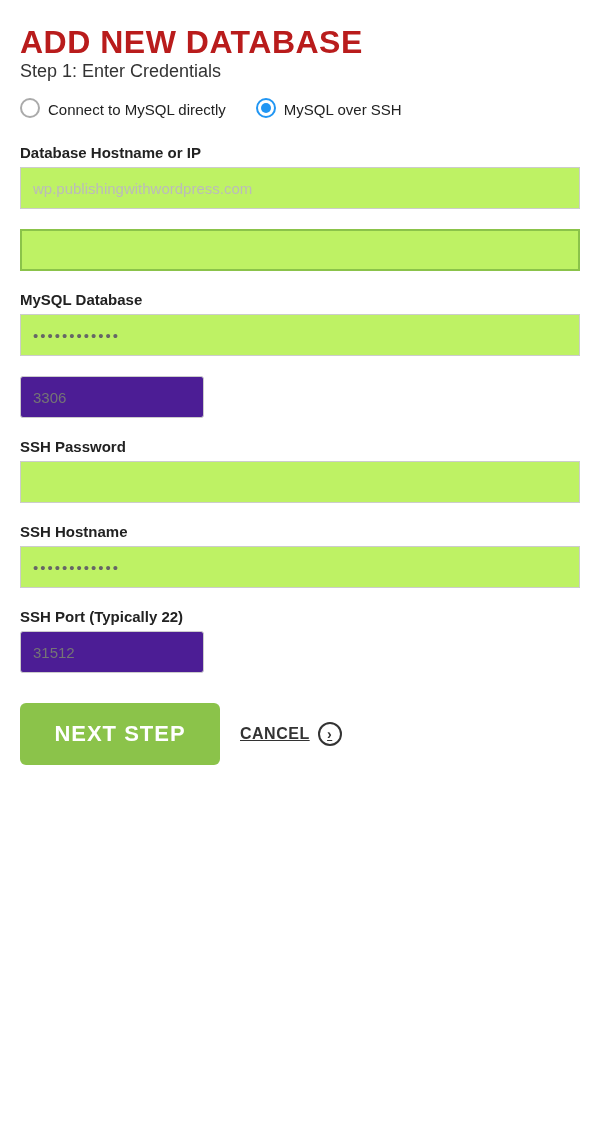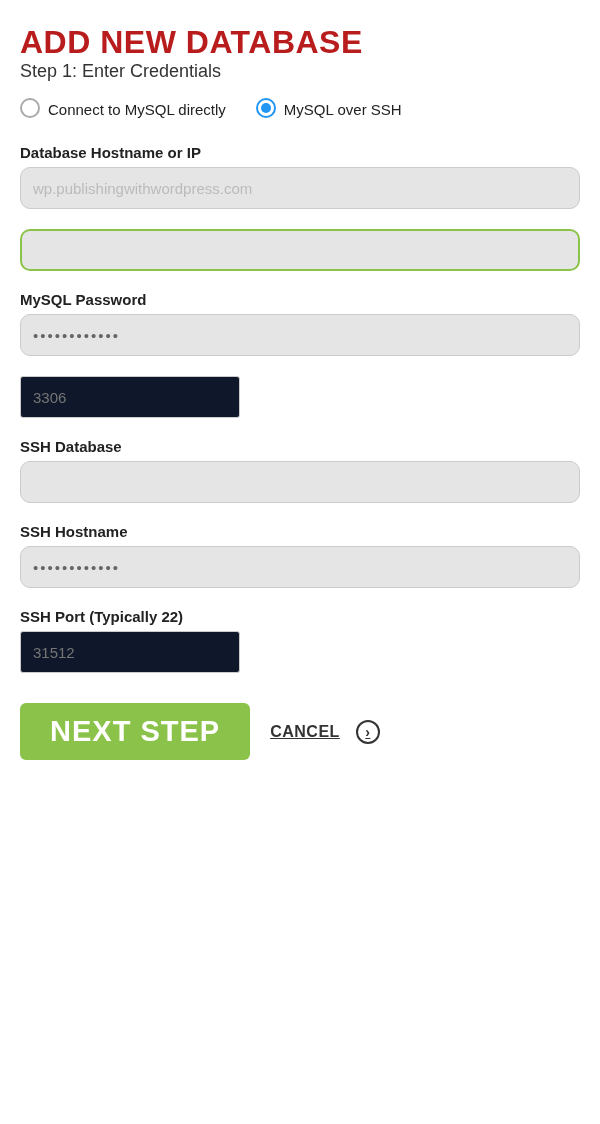--- a/index.html
+++ b/index.html
@@ -81,73 +81,73 @@
       font-weight: 600;
       color: #222;
       margin-bottom: 6px;
       display: block;
     }
 
     .field-input {
       width: 100%;
       height: 42px;
       border: 1.5px solid #ccc;
-      border-radius: 10px;
+      border-radius: 0;
       padding: 10px 12px;
       font-size: 15px;
       color: #555;
       outline: none;
-      background: #e5e5e5;
+      background: #bef264;
     }
 
     .field-input.active {
       border-color: #8bc34a;
       border-width: 2px;
     }
 
     .field-input.placeholder-gray::placeholder {
       color: #bbb;
     }
 
     .field-input-half {
-      width: 220px;
+      width: 184px;
       height: 42px;
       border: 1.5px solid #ccc;
       border-radius: 3px;
       padding: 0 12px;
       font-size: 15px;
       color: #888;
       outline: none;
-      background: #0f172a;
+      background: #4c1d95;
     }
 
     .bottom-actions {
       display: flex;
       align-items: center;
       gap: 20px;
       margin-top: 30px;
     }
 
     .next-step-btn {
       background: #8bc34a;
       color: #fff;
-      font-size: 29px;
+      font-size: 22px;
       font-weight: 900;
       border: none;
       border-radius: 6px;
-      padding: 12px 30px;
+      padding: 18px 30px;
       cursor: pointer;
       letter-spacing: 1px;
       min-width: 200px;
     }
 
     .cancel-link {
       display: flex;
       align-items: center;
-      gap: 16px;
+      gap: 8px;
       font-size: 16px;
       font-weight: 700;
       color: #333;
       text-decoration: underline;
       cursor: pointer;
       letter-spacing: 0.5px;
     }
 
     .cancel-circle-icon {
       width: 24px;
@@ -183,30 +183,30 @@
 <div class="field-group">
   <label class="field-label">Database Hostname or IP</label>
   <input class="field-input placeholder-gray" type="text" placeholder="wp.publishingwithwordpress.com" style="">
 </div>
 
 <div class="field-group">
   <input class="field-input active" type="text" style="">
 </div>
 
 <div class="field-group">
-  <label class="field-label">MySQL Password</label>
+  <label class="field-label">MySQL Database</label>
   <input class="field-input" type="text" value="••••••••••••" style="color: rgb(102, 102, 102); letter-spacing: 2px;">
 </div>
 
 <div class="field-group">
   <input class="field-input-half" type="text" placeholder="3306" style="">
 </div>
 
 <div class="field-group">
-  <label class="field-label">SSH Database</label>
+  <label class="field-label">SSH Password</label>
   <input class="field-input" type="text" style="">
 </div>
 
 <div class="field-group">
   <label class="field-label">SSH Hostname</label>
   <input class="field-input" type="text" value="••••••••••••" style="color: rgb(102, 102, 102); letter-spacing: 2px;">
 </div>
 
 <div class="field-group">
   <label class="field-label">SSH Port (Typically 22)</label>

